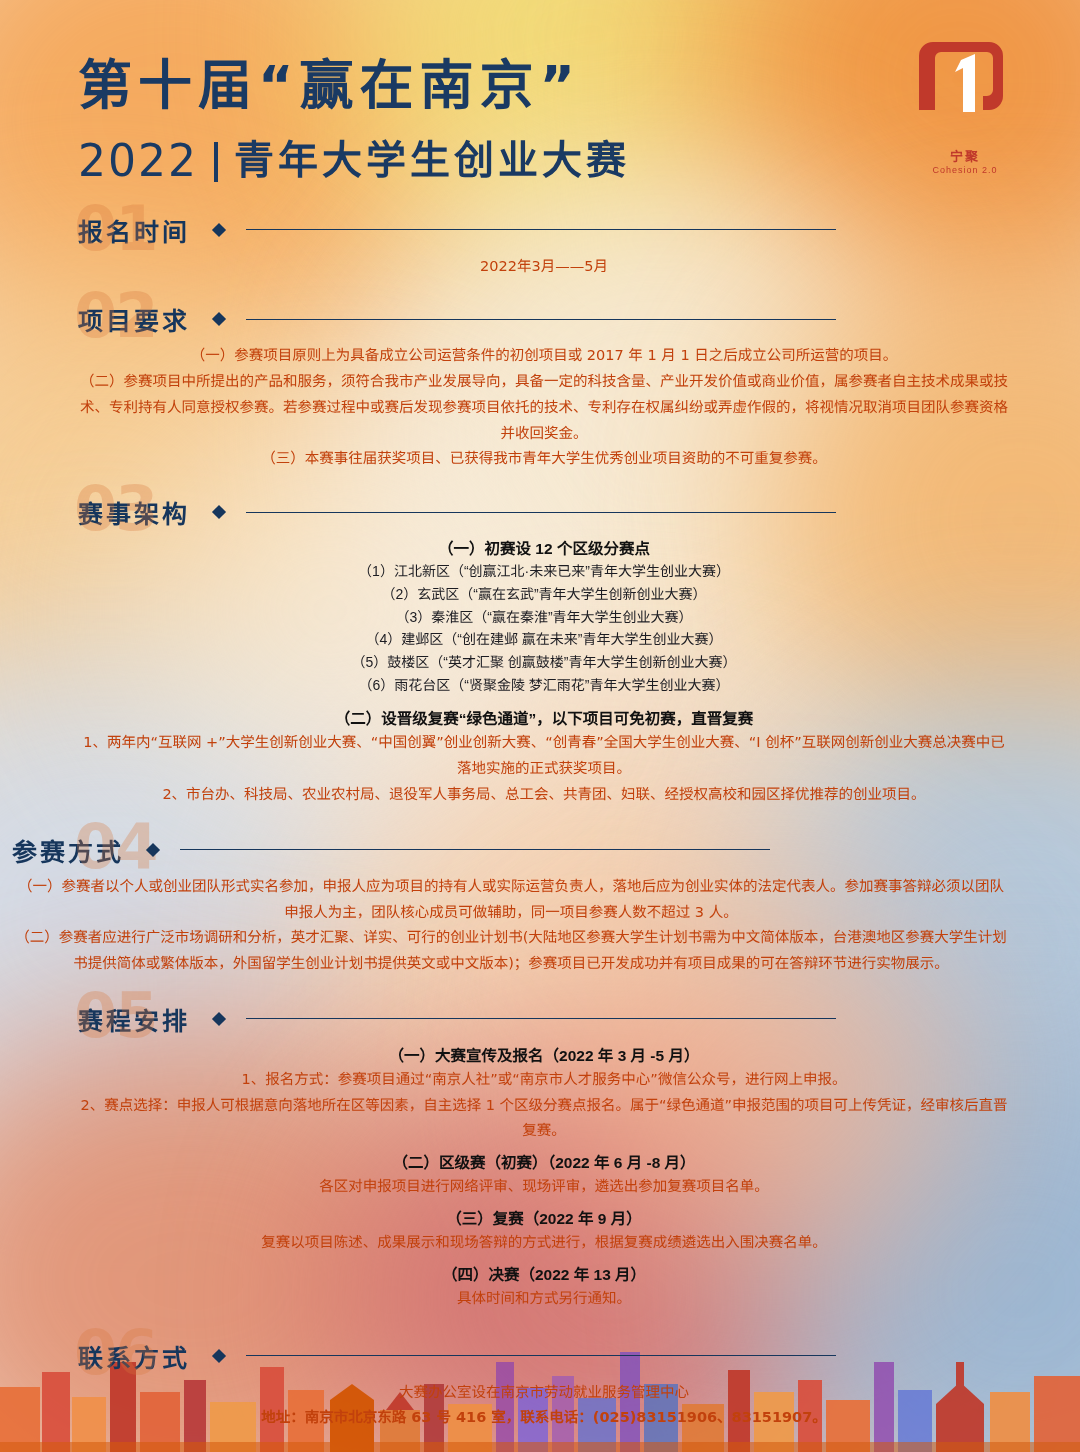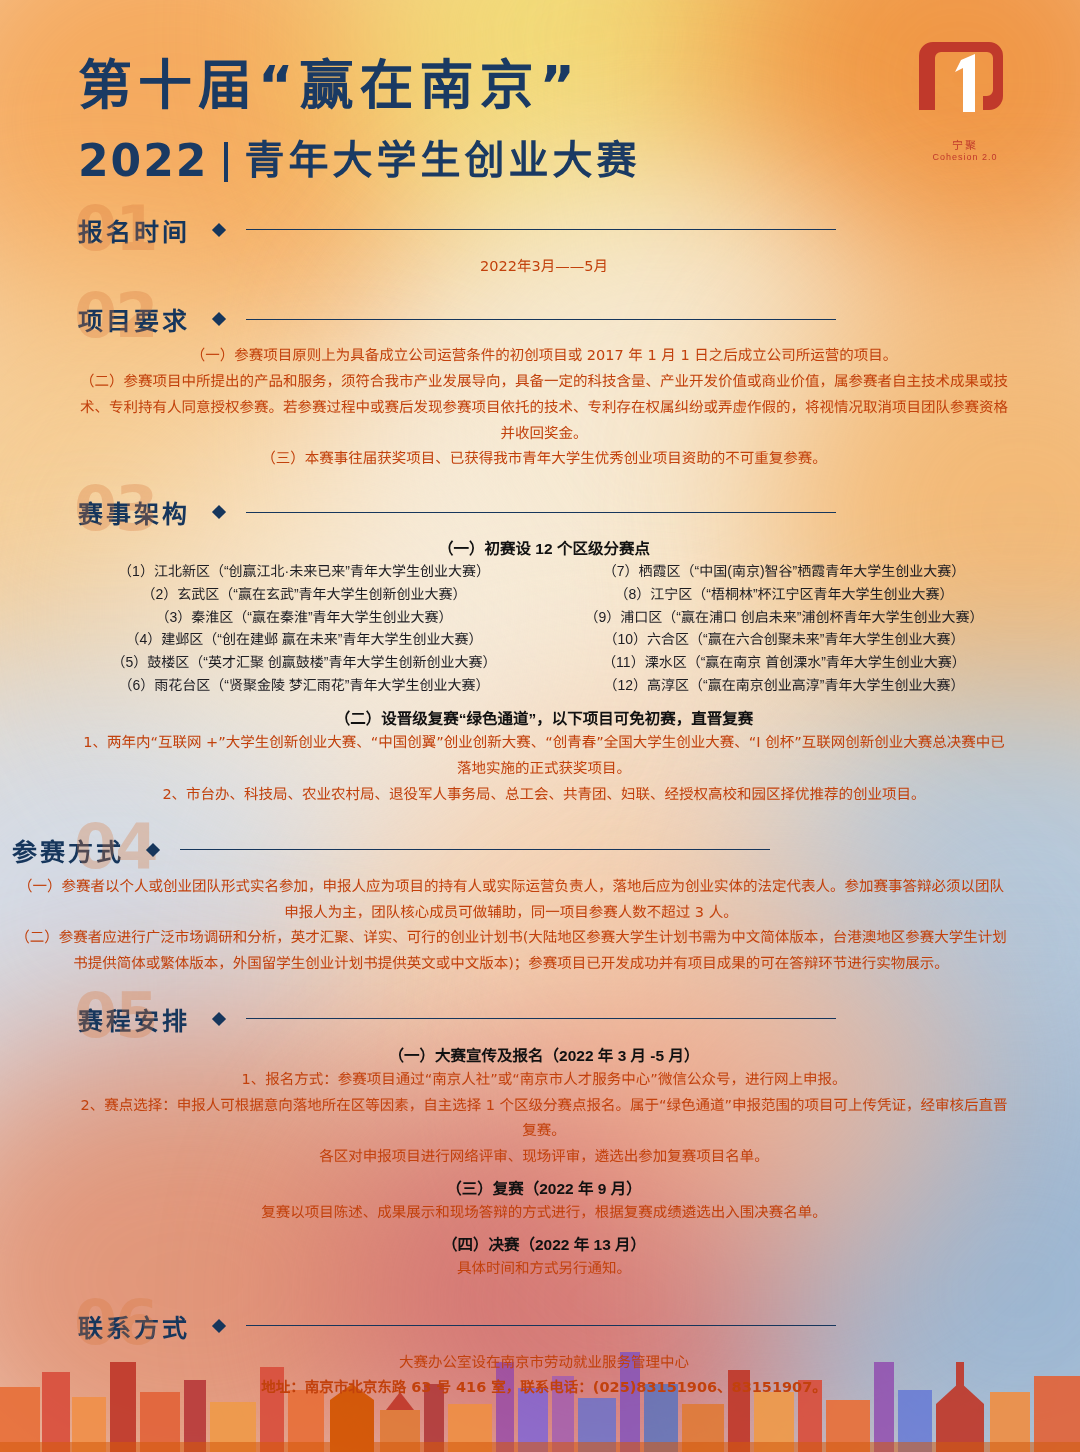--- a/index.html
+++ b/index.html
@@ -32,28 +32,28 @@
   
   #content{position:relative;z-index:3;padding:0;}
 
   
   .header{position:relative;padding:52px 0 0 78px;}
   .title1{
     font-size:54px;font-weight:bold;color:#1a3a63;letter-spacing:6px;
     font-family:"DejaVu Sans","Liberation Sans",sans-serif;line-height:1.25;
   }
   .title2-wrap{display:flex;align-items:flex-end;gap:0;margin-top:8px;}
-  .year{font-size:44px;font-weight:bold;color:#1a3a63;letter-spacing:2px;
+  .year{font-size:44px;font-weight:normal;color:#1a3a63;letter-spacing:2px;
         font-family:"DejaVu Sans","Liberation Sans",sans-serif;}
   .bar{display:inline-block;width:4px;height:40px;background:#1a3a63;margin:0 16px 4px 16px;}
   .title2{font-size:40px;font-weight:bold;color:#1a3a63;letter-spacing:4px;
           font-family:"DejaVu Sans","Liberation Sans",sans-serif;}
 
   .logo{position:absolute;right:60px;top:40px;width:110px;height:120px;text-align:center;}
-  .logo-sub{font-size:11px;color:#c0392b;letter-spacing:2px;margin-top:6px;font-weight:normal;}
+  .logo-sub{font-size:13px;color:#c0392b;letter-spacing:2px;margin-top:16px;font-weight:bold;}
   .logo-sub2{font-size:9px;color:#c0392b;letter-spacing:1px;}
 
   
   .section{position:relative;margin:0 0 0 0;padding:0 70px 0 78px;text-align:center;}
   .sec-num{
     position:absolute;left:74px;font-size:62px;font-weight:bold;
     color:rgba(214,120,60,.30);font-family:"DejaVu Sans",sans-serif;
     letter-spacing:-2px;line-height:1;
   }
   .sec-head{display:flex;align-items:center;gap:8px;margin-bottom:6px;}
@@ -182,28 +182,20 @@
     <div class="sub-title">（一）初赛设 12 个区级分赛点</div>
     <div class="two-col">
       <div>
         <div class="list-line">（1）江北新区（“创赢江北·未来已来”青年大学生创业大赛）</div>
         <div class="list-line">（2）玄武区（“赢在玄武”青年大学生创新创业大赛）</div>
         <div class="list-line">（3）秦淮区（“赢在秦淮”青年大学生创业大赛）</div>
         <div class="list-line">（4）建邺区（“创在建邺 赢在未来”青年大学生创业大赛）</div>
         <div class="list-line">（5）鼓楼区（“英才汇聚 创赢鼓楼”青年大学生创新创业大赛）</div>
         <div class="list-line">（6）雨花台区（“贤聚金陵 梦汇雨花”青年大学生创业大赛）</div>
       </div>
-      <div>
-        <div class="list-line">（7）栖霞区（“中国(南京)智谷”栖霞青年大学生创业大赛）</div>
-        <div class="list-line">（8）江宁区（“梧桐林”杯江宁区青年大学生创业大赛）</div>
-        <div class="list-line">（9）浦口区（“赢在浦口 创启未来”浦创杯青年大学生创业大赛）</div>
-        <div class="list-line">（10）六合区（“赢在六合创聚未来”青年大学生创业大赛）</div>
-        <div class="list-line">（11）溧水区（“赢在南京 首创溧水”青年大学生创业大赛）</div>
-        <div class="list-line">（12）高淳区（“赢在南京创业高淳”青年大学生创业大赛）</div>
-      </div>
     </div>
     <div class="sub-title" style="margin-top:10px;">（二）设晋级复赛“绿色通道”，以下项目可免初赛，直晋复赛</div>
     <div class="body-txt">
       <p>1、两年内“互联网 +”大学生创新创业大赛、“中国创翼”创业创新大赛、“创青春”全国大学生创业大赛、“I 创杯”互联网创新创业大赛总决赛中已落地实施的正式获奖项目。</p>
       <p>2、市台办、科技局、农业农村局、退役军人事务局、总工会、共青团、妇联、经授权高校和园区择优推荐的创业项目。</p>
     </div>
   </div>
 
   <div class="section" style="margin-top:24px;padding-left:12px;">
     <div class="sec-num" style="top:-16px;">04</div>
@@ -225,20 +217,21 @@
       <span class="diamond"></span>
       <span class="sec-line"></span>
     </div>
 
     <div class="sub-title">（一）大赛宣传及报名（2022 年 3 月 -5 月）</div>
     <div class="body-txt">
       <p>1、报名方式：参赛项目通过“南京人社”或“南京市人才服务中心”微信公众号，进行网上申报。</p>
       <p>2、赛点选择：申报人可根据意向落地所在区等因素，自主选择 1 个区级分赛点报名。属于“绿色通道”申报范围的项目可上传凭证，经审核后直晋复赛。</p>
     </div>
 
+    <div class="sub-title">（二）区级赛（初赛）（2022 年 6 月 -8 月）</div>
     <div class="body-txt">
       <p>各区对申报项目进行网络评审、现场评审，遴选出参加复赛项目名单。</p>
     </div>
 
     <div class="sub-title">（三）复赛（2022 年 9 月）</div>
     <div class="body-txt">
       <p>复赛以项目陈述、成果展示和现场答辩的方式进行，根据复赛成绩遴选出入围决赛名单。</p>
     </div>
 
     <div class="sub-title">（四）决赛（2022 年 13 月）</div>

